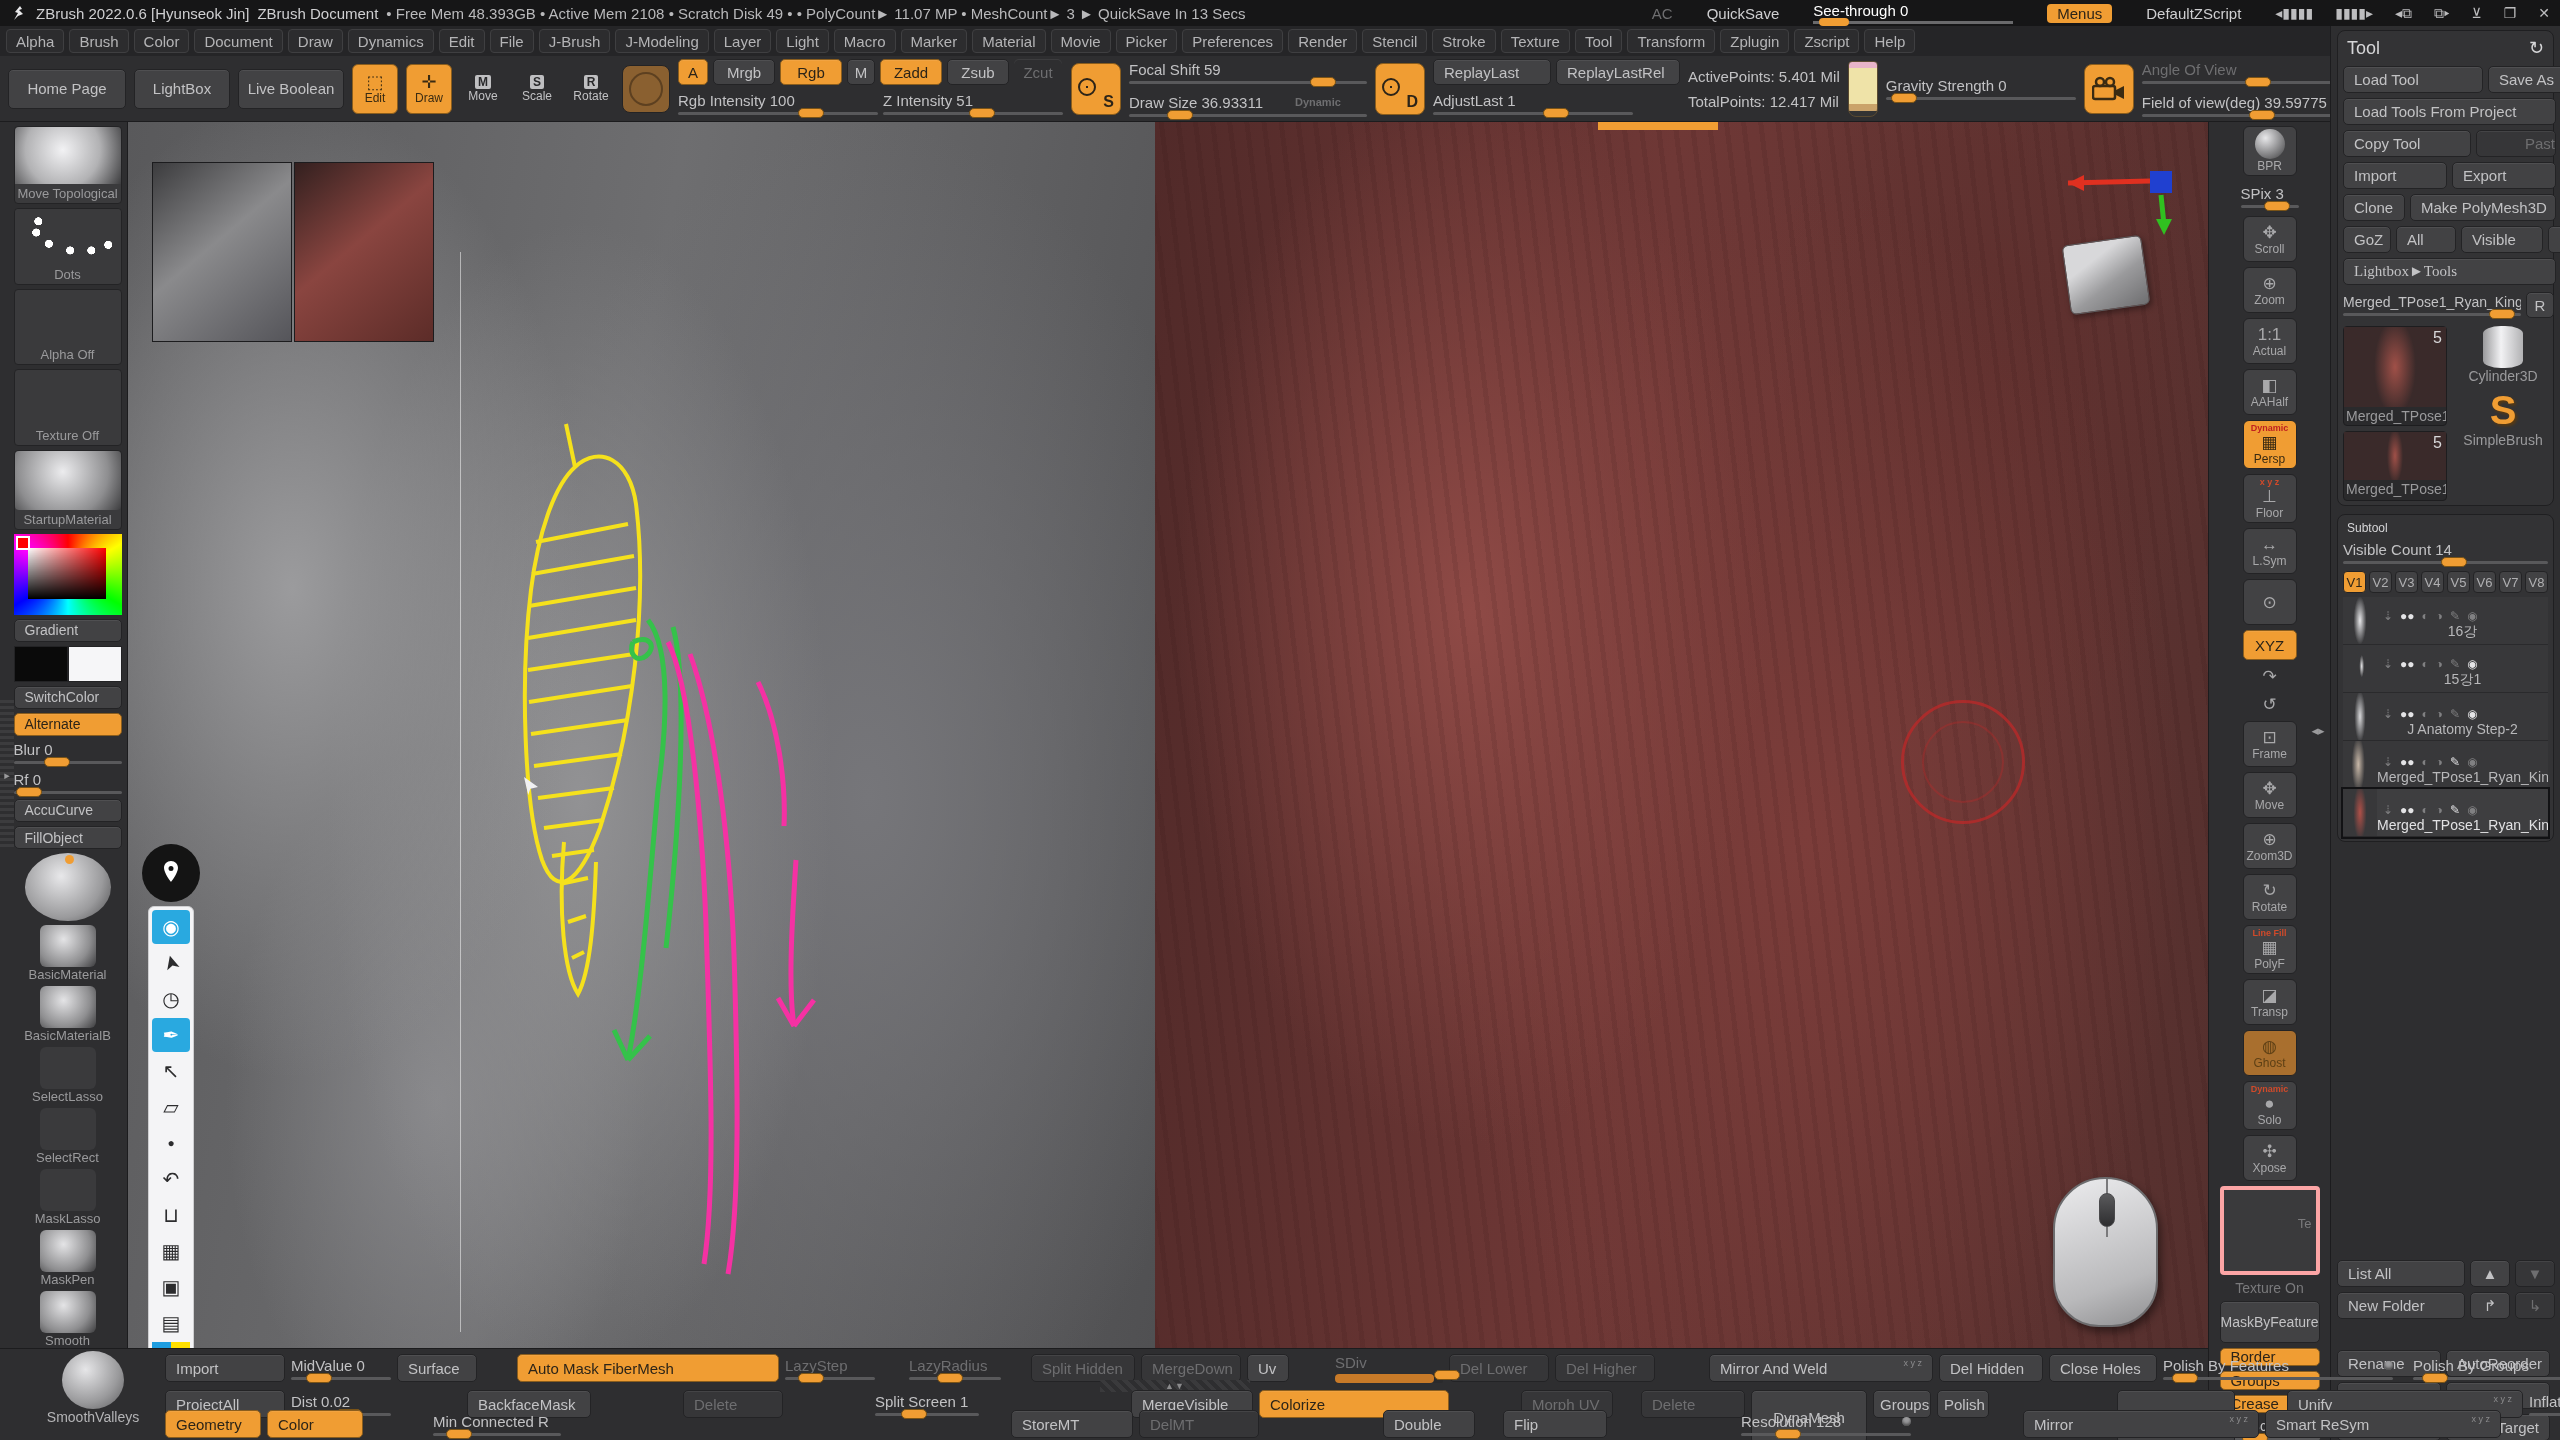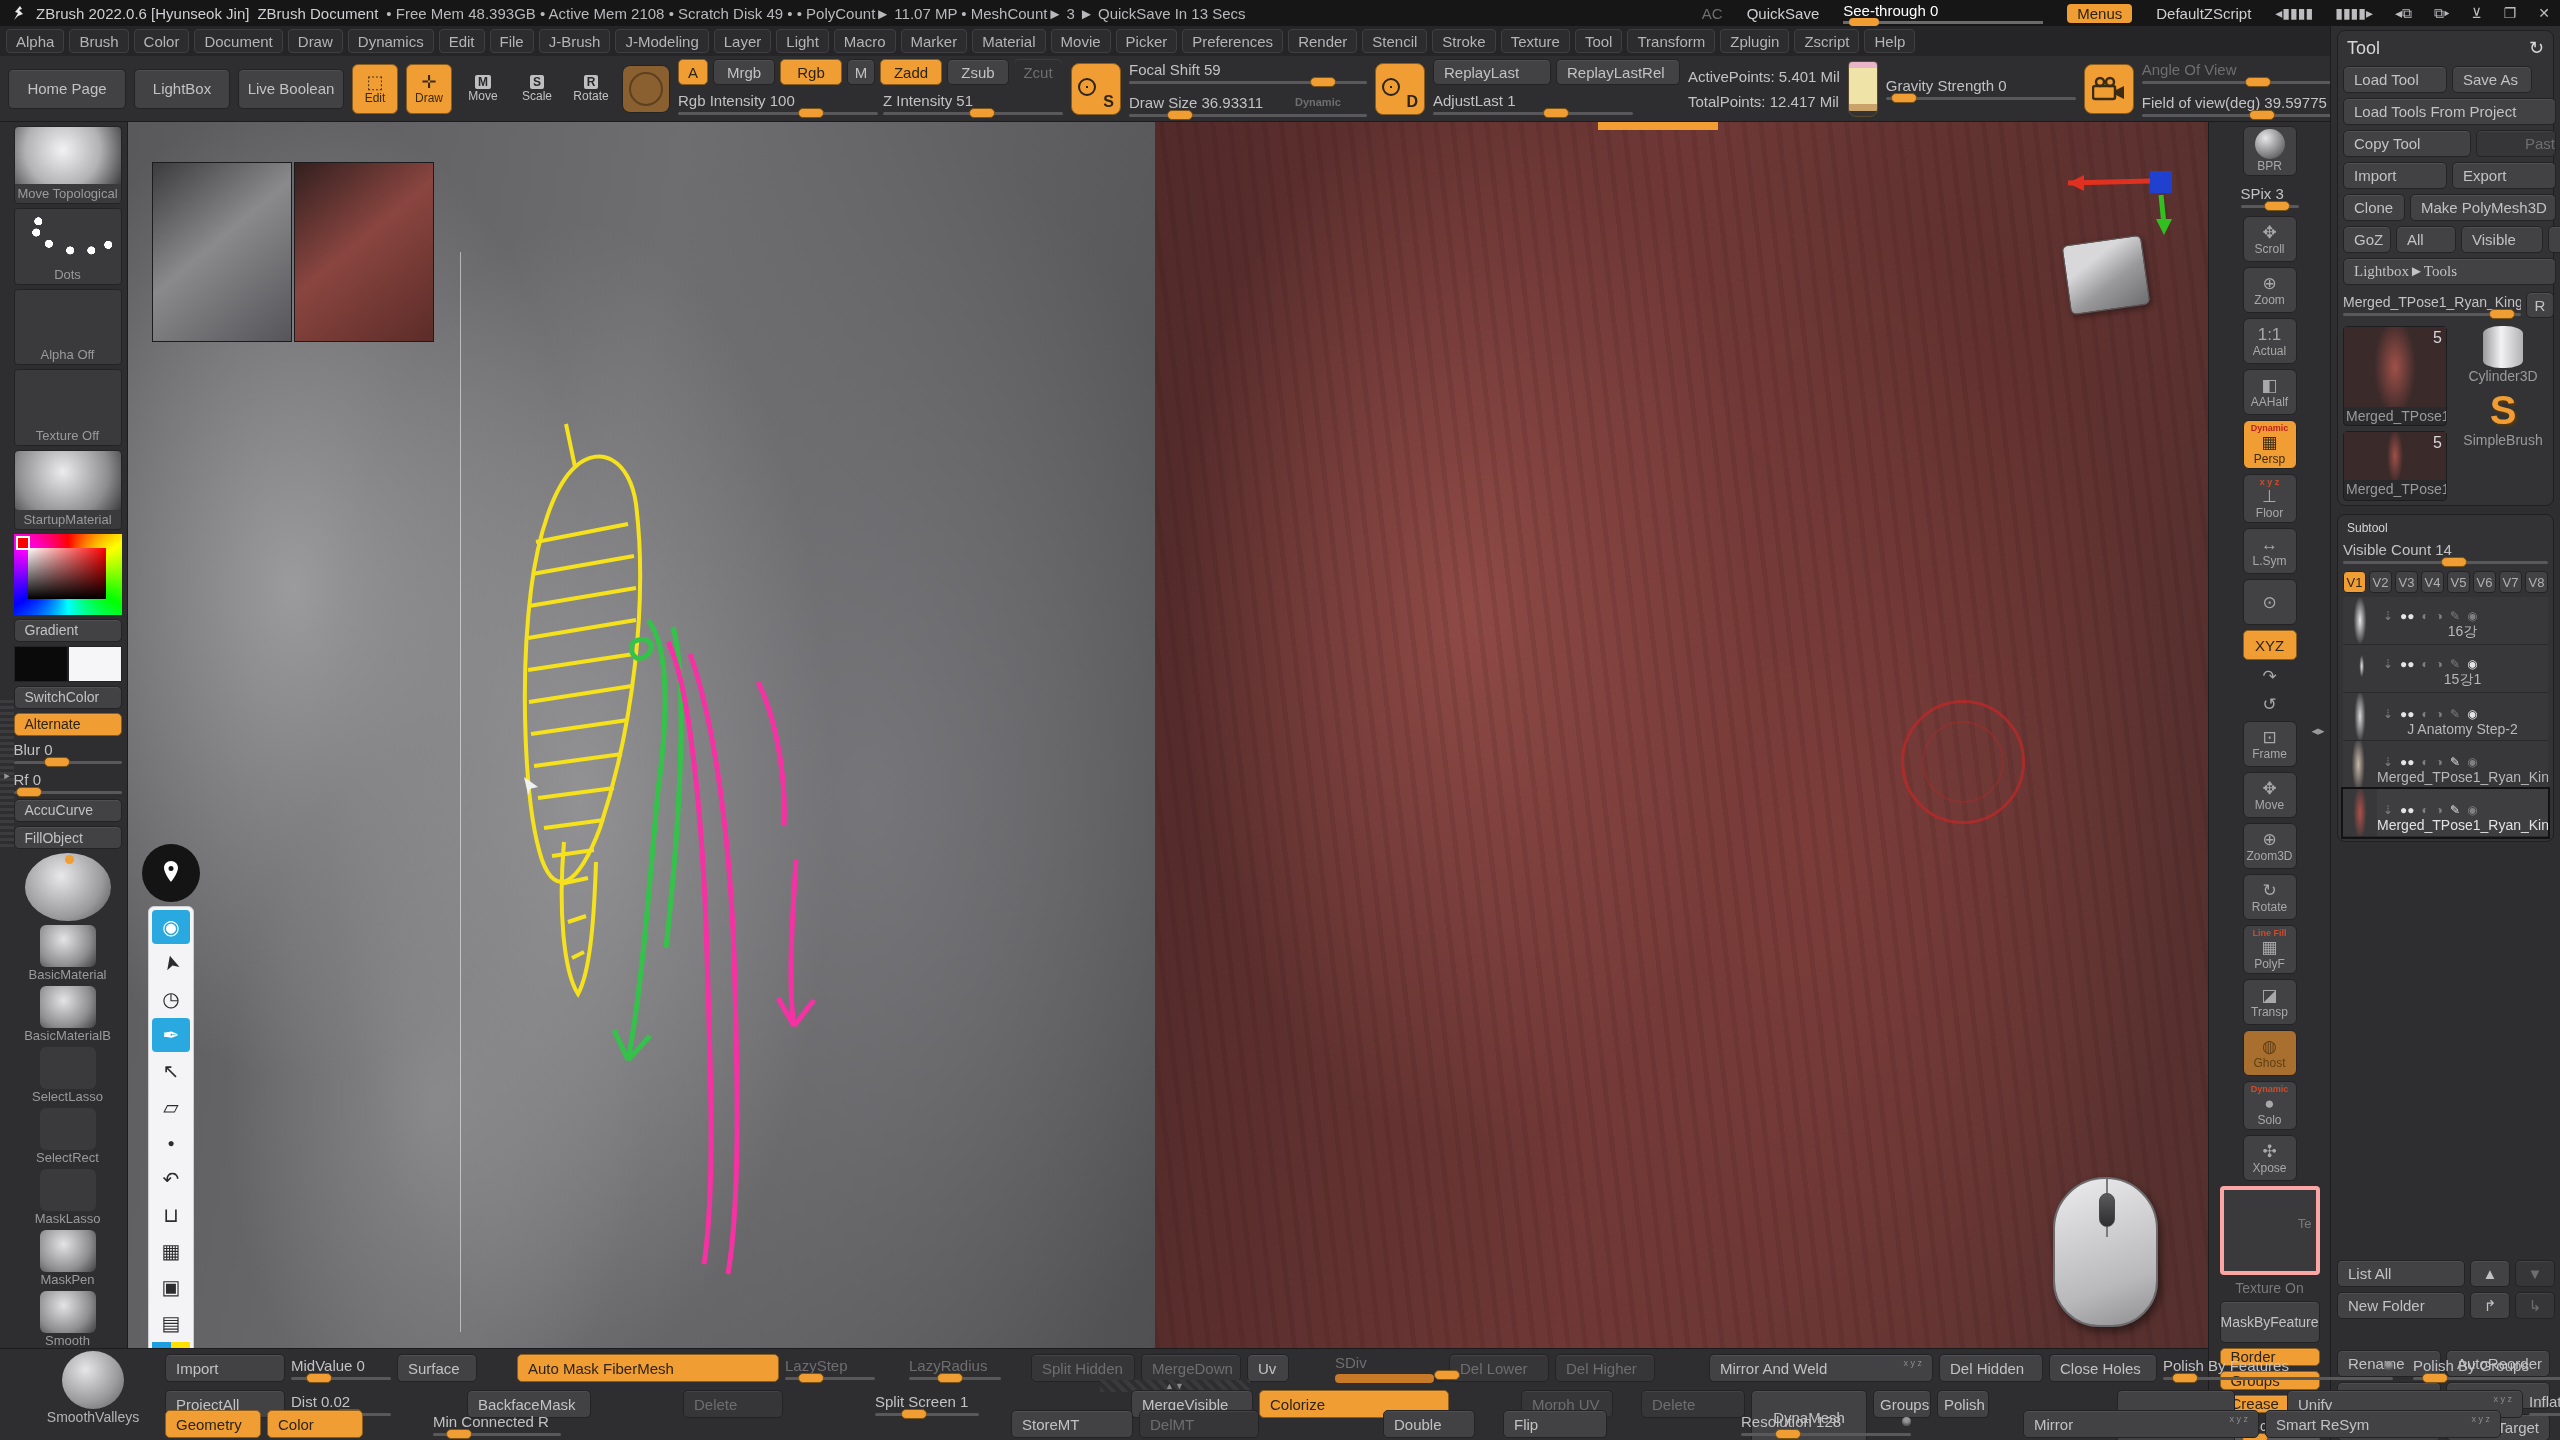--- a/index.html
+++ b/index.html
@@ -27,21 +27,21 @@
     background:#f09d33; border:1px solid #7a5316; }
   .zb-sl .sl-dot { width:9px; height:9px; border-radius:50%; background:#9b9b9d; margin-left:auto;
     box-shadow:inset 0 -2px 3px rgba(0,0,0,.5); }
   .zb-sl.bar .sl-track { height:9px; background:#2a2a2c; }
   .zb-sl.bar .sl-fill { position:absolute; left:0; top:0; bottom:0; background:#c87a28; border-radius:4px; }
   .gap { flex:none; }
 
   
   #titlebar { left:0; top:0; width:2560px; height:26px; background:#161617;
     display:flex; align-items:center; gap:8px; padding:0 10px; font-size:15px; color:#cfcfd1; }
-  #titlebar .t-right { margin-left:auto; display:flex; align-items:center; gap:24px; }
+  #titlebar .t-right { margin-left:auto; display:flex; align-items:center; gap:34px; }
   .menus-btn { background:#f09d33; color:#2c2418; border-radius:4px; padding:1px 10px; font-size:15px; }
   .see-through { display:flex; flex-direction:column; font-size:15px; color:#ffffff; }
   .see-through .sl-track { width:200px; height:3px; background:#6a6a6c; position:relative; margin-top:2px;}
   .see-through .sl-knob { position:absolute; left:6px; top:-3px; width:30px; height:8px; border-radius:4px; background:#f09d33; }
   .win-glyphs { display:flex; gap:22px; color:#bdbdbf; font-size:14px; }
 
   
   #menubar { left:0; top:26px; width:2560px; height:30px; background:#252527;
     display:flex; align-items:center; gap:5px; padding:0 6px; }
   #menubar .menu-item { border:1px solid #3f3f41; border-radius:4px; background:#2c2c2e;
@@ -674,21 +674,21 @@
 <div class="abs tray-divider-l">▸</div>
 <div class="abs tray-divider-r">◂▸</div>
 
 <div id="right-tray" class="abs">
   <div id="tool-panel">
     <div class="panel-title">
       <span>Tool</span>
       <span style="margin-left:auto">↻</span>
     </div>
     <div class="rt-row">
-        <div class="zb-btn " style="width: 104px;">Load Tool</div>
+        <div class="zb-btn " style="width: 140px;">Load Tool</div>
         <div class="zb-btn " style="width: 80px;">Save As</div>
       </div>
     <div class="rt-row">
         <div class="zb-btn " style="width: 213px;">Load Tools From Project</div>
       </div>
     <div class="rt-row">
         <div class="zb-btn " style="width: 128px;">Copy Tool</div>
         <div class="zb-btn dim" style="width: 80px; padding-left: 48px;">Paste Tool</div>
       </div>
     <div class="rt-row">

